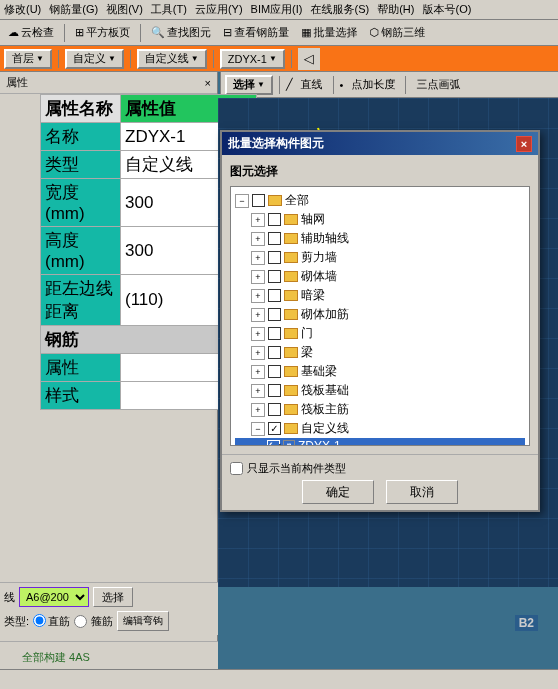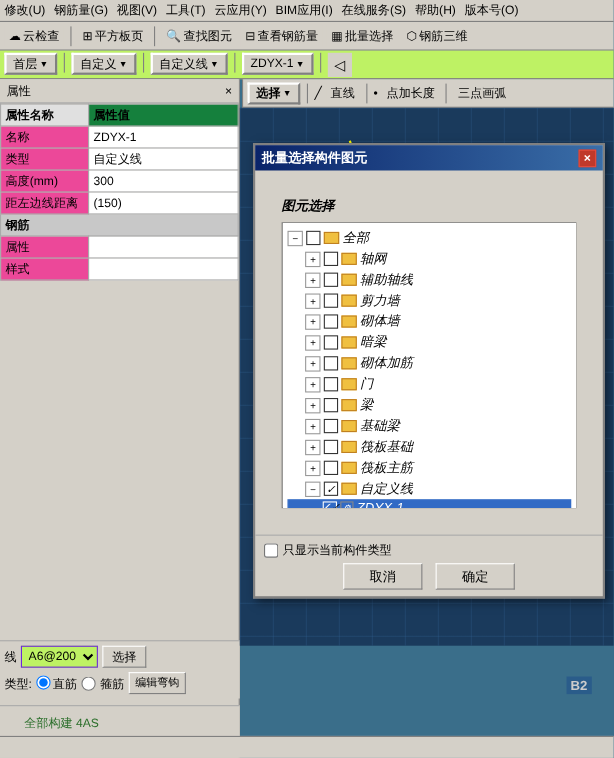--- a/index.html
+++ b/index.html
@@ -55,22 +55,23 @@
       padding: 1px 3px;
       cursor: pointer;
       white-space: nowrap;
     }
 
     
     .toolbar2 {
       position: absolute;
       top: 46px; left: 0;
       width: 558px; height: 26px;
-      background: #bef264;
-      display: flex;
+      background: #f97316;
+      display: flex;
+      align-items: center;
       padding: 2px 4px;
       gap: 4px;
       border-bottom: 1px solid #808080;
     }
 
     
     .toolbar3 {
       position: absolute;
       top: 72px; left: 220px;
       width: 338px; height: 26px;
@@ -96,29 +97,30 @@
       padding: 3px 6px;
       border-bottom: 1px solid #aaa;
       display: flex;
       justify-content: space-between;
       align-items: center;
       font-size: 11px;
     }
     .prop-table {
       width: 100%;
       border-collapse: collapse;
-      font-size: 11px;
+      font-size: 17px;
+      margin-left: 40px;
     }
     .prop-table td {
       border: 1px solid #aaa;
       padding: 2px 4px;
       background: #fff;
     }
     .prop-table td:first-child {
-      background: #ec4899;
+      background: #14b8a6;
       width: 80px;
     }
     .prop-section {
       background: #c8c8c8 !important;
       font-weight: bold;
       padding: 2px 4px;
       font-family: Liberation Serif, serif;
     }
     .select-box {
       height: 20px;
@@ -158,21 +160,20 @@
 
     
     .dialog {
       position: absolute;
       top: 130px; left: 220px;
       width: 320px;
       background: #d4d0c8;
       border: 2px solid #808080;
       box-shadow: 3px 3px 8px rgba(0,0,0,0.5);
       pointer-events: all;
-      margin-left: 10px;
     }
     .dialog-titlebar {
       background: linear-gradient(to right, #0a246a, #3a6ea8);
       color: #fff;
       padding: 3px 6px;
       display: flex;
       justify-content: space-between;
       align-items: center;
       font-size: 12px;
       font-weight: bold;
@@ -183,22 +184,21 @@
       border: 1px solid #e74c3c;
       color: #fff;
       font-size: 11px;
       cursor: pointer;
       display: flex;
       align-items: center;
       justify-content: center;
       font-weight: bold;
     }
     .dialog-body {
-      padding: 24px;
-      font-style: italic;
+      padding: 8px;
     }
     .dialog-section-label {
       font-size: 12px;
       font-weight: bold;
       margin-bottom: 6px;
       color: #000;
     }
 
     
     .tree-view {
@@ -456,37 +456,41 @@
 
 <div class="left-panel">
   <div class="left-panel-header">
     <span>属性</span>
     <span style="cursor:pointer;">×</span>
   </div>
   <table class="prop-table">
     <tbody>
         <tr>
       <td style="background:#e0e0e0;font-weight:bold;">属性名称</td>
-      <td style="background:#15803d;font-weight:bold;">属性值</td>
+      <td style="background:#22c55e;font-weight:bold;">属性值</td>
     </tr>
     <tr>
       <td>名称</td>
       <td>ZDYX-1</td>
     </tr>
     <tr>
       <td>类型</td>
       <td>自定义线</td>
     </tr>
     <tr>
+      <td>宽度(mm)</td>
+      <td>300</td>
+    </tr>
+    <tr>
       <td>高度(mm)</td>
       <td>300</td>
     </tr>
     <tr>
       <td>距左边线距离</td>
-      <td>(150)</td>
+      <td>(110)</td>
     </tr>
     <tr>
       <td colspan="2" class="prop-section">钢筋</td>
     </tr>
     <tr>
       <td>属性</td>
       <td></td>
     </tr>
     <tr>
       <td>样式</td>
@@ -645,17 +649,17 @@
       </div>
     </div>
   </div>
 
   <div class="dialog-bottom">
     <div class="checkbox-row">
       <input type="checkbox" style="">
       <span>只显示当前构件类型</span>
     </div>
     <div class="dialog-buttons">
+      <button class="dialog-btn">确定</button>
       <button class="dialog-btn">取消</button>
-      <button class="dialog-btn">确定</button>
     </div>
   </div>
 </div>
 
 </body></html>

